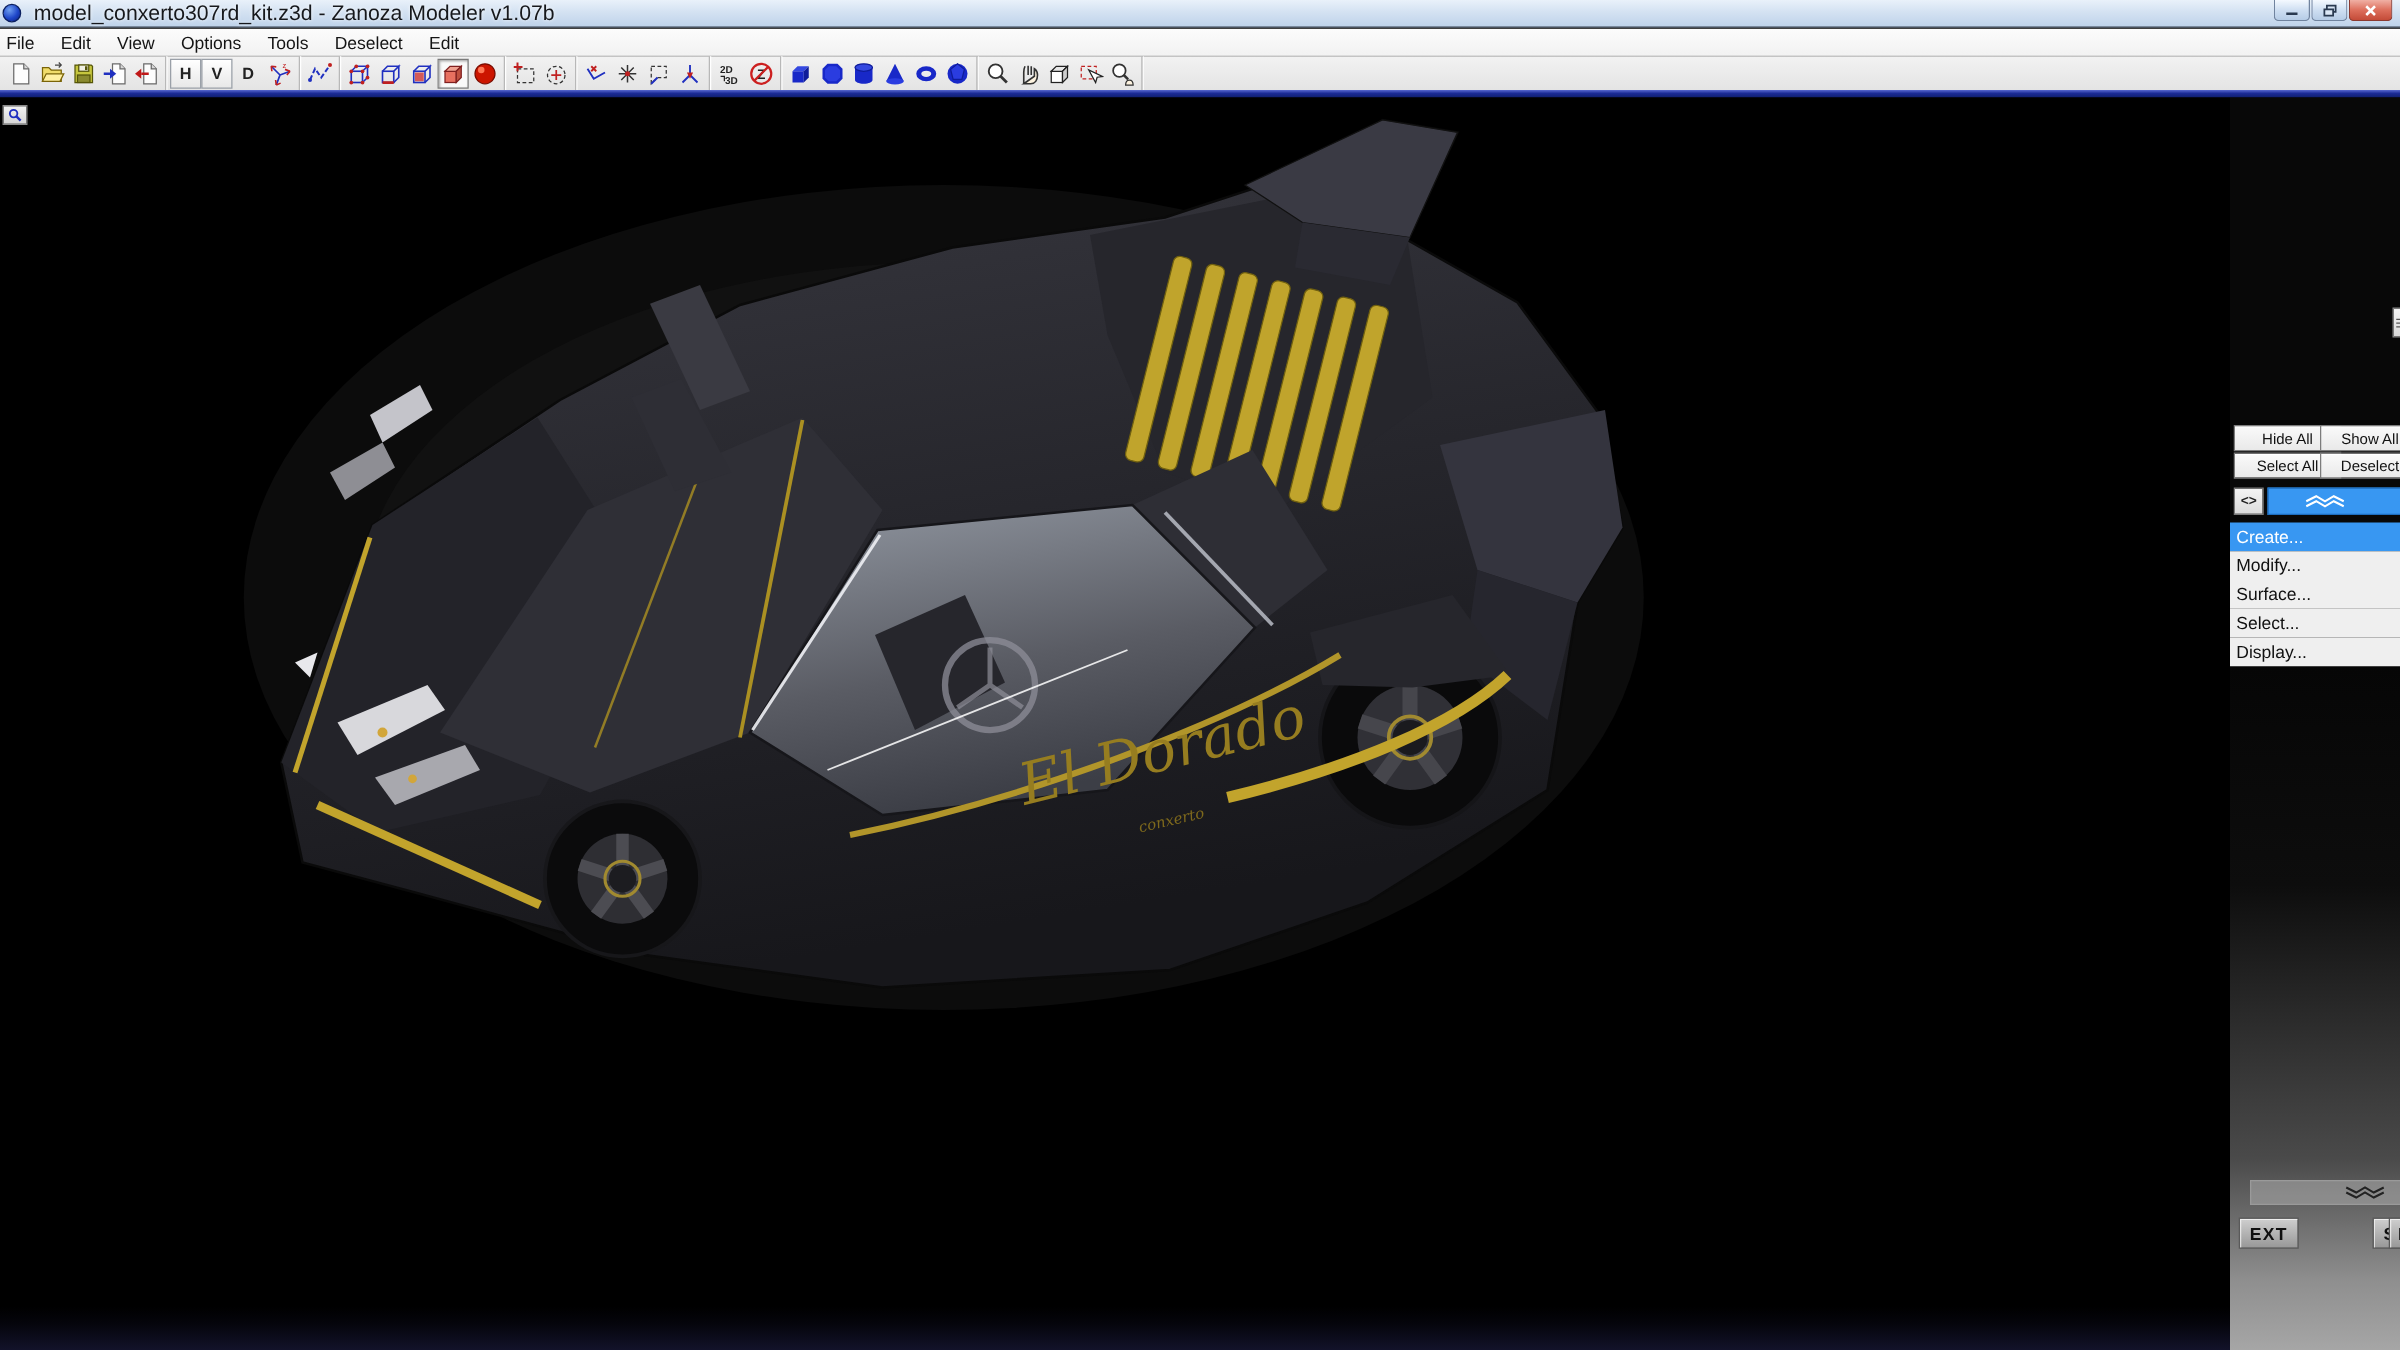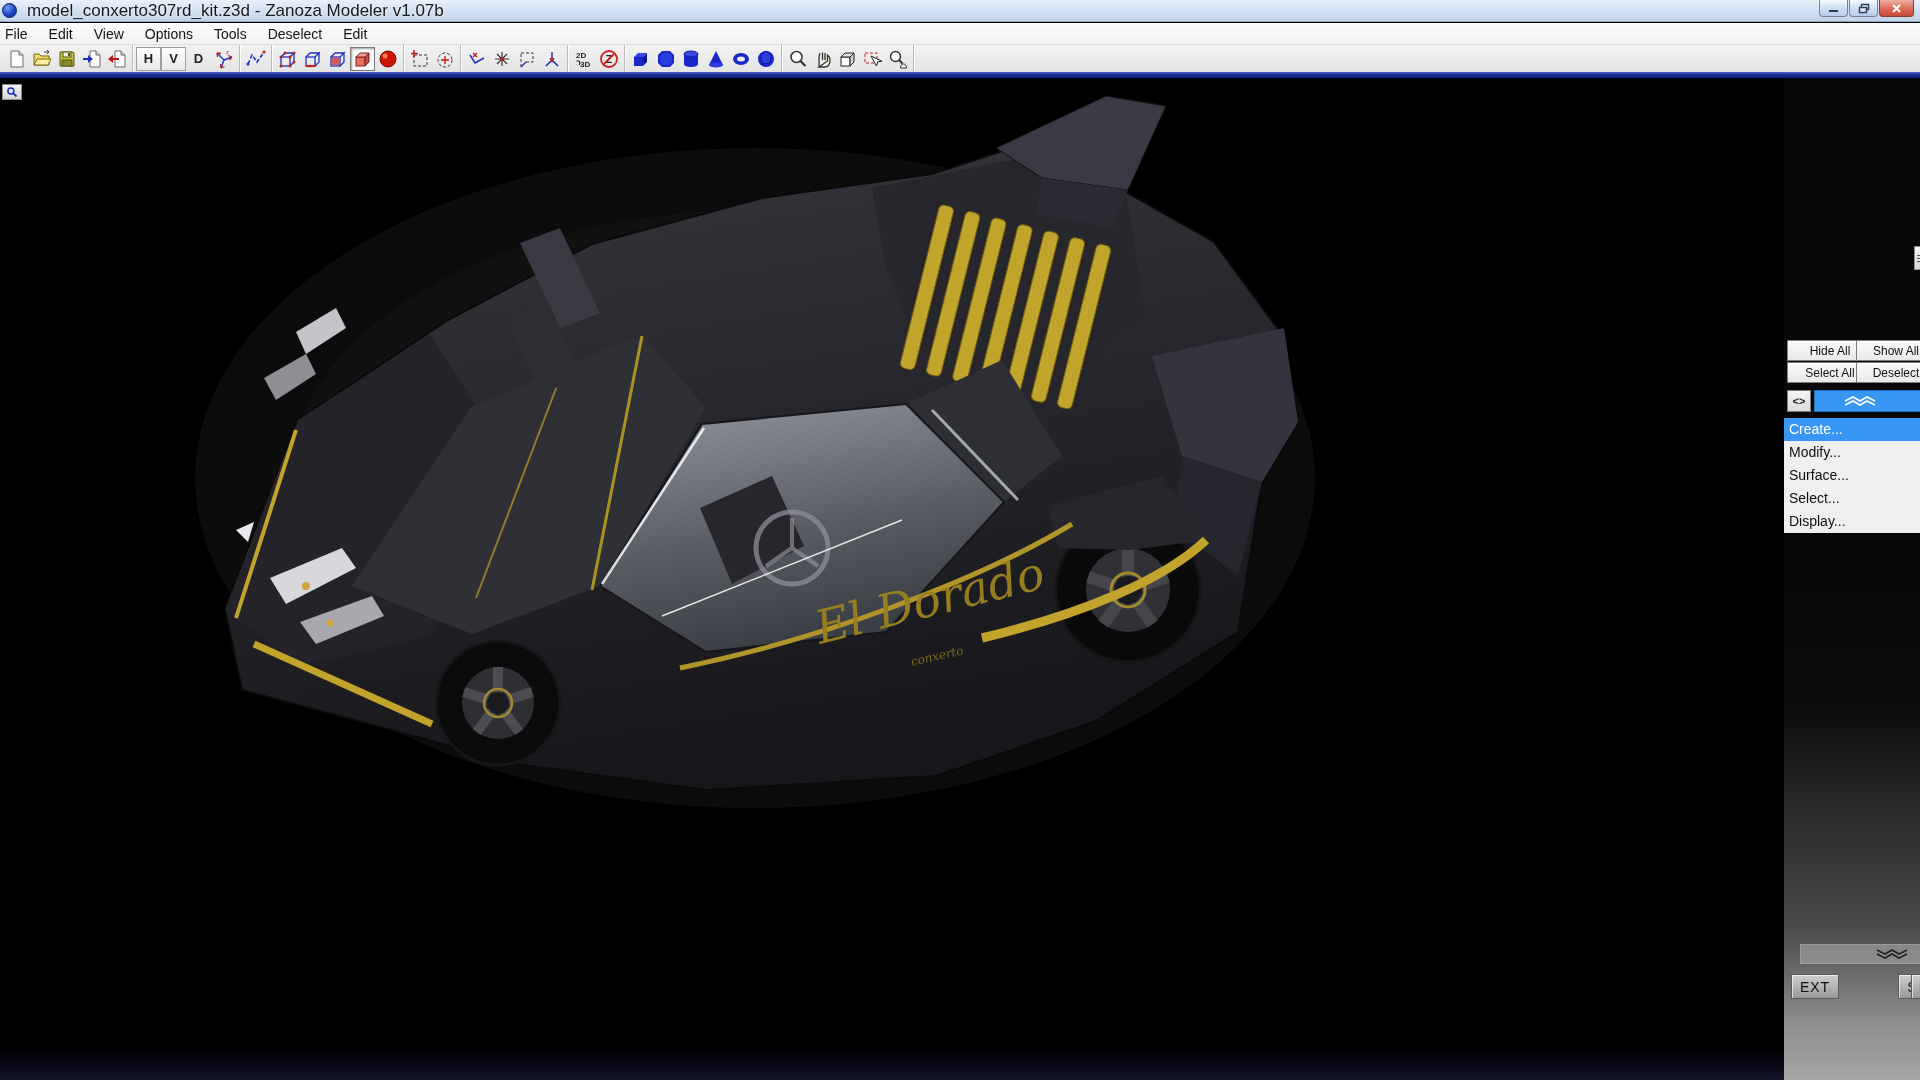--- a/index.html
+++ b/index.html
@@ -98,21 +98,21 @@
   .commands { position:absolute; left:0; top:340px; width:216px; }
   .cmd { height:23px; line-height:23px; padding-left:5px; font-size:14px; color:#101010;
     background:#efefef; white-space:nowrap; }
   .cmd.selected { background:#3897f2; color:#fff; }
 
   .btn-scrolldown { position:absolute; left:16px; top:866px; width:184px; height:20px;
     background:rgba(175,175,175,.55); border:1px solid #9a9a9a;
     display:flex; align-items:center; justify-content:center; }
 
   .mode-btn { position:absolute; top:896px; width:48px; height:25px; font-size:14px;
-    font-weight:400; letter-spacing:1px; color:#101010; text-align:center;
+    font-weight:700; letter-spacing:1px; color:#101010; text-align:center;
     background:linear-gradient(180deg,#cfcfcf,#989898); border:1px solid #5a5a5a;
     box-shadow:inset 1px 1px rgba(255,255,255,.65); white-space:nowrap; }
   .btn-ext { left:7px; }  .btn-sel { left:67px;margin-left:47px; }  .btn-mul { left:127px; }
 </style>
 </head>
 <body>
 
 <div class="screen">
 
   <div class="titlebar">

